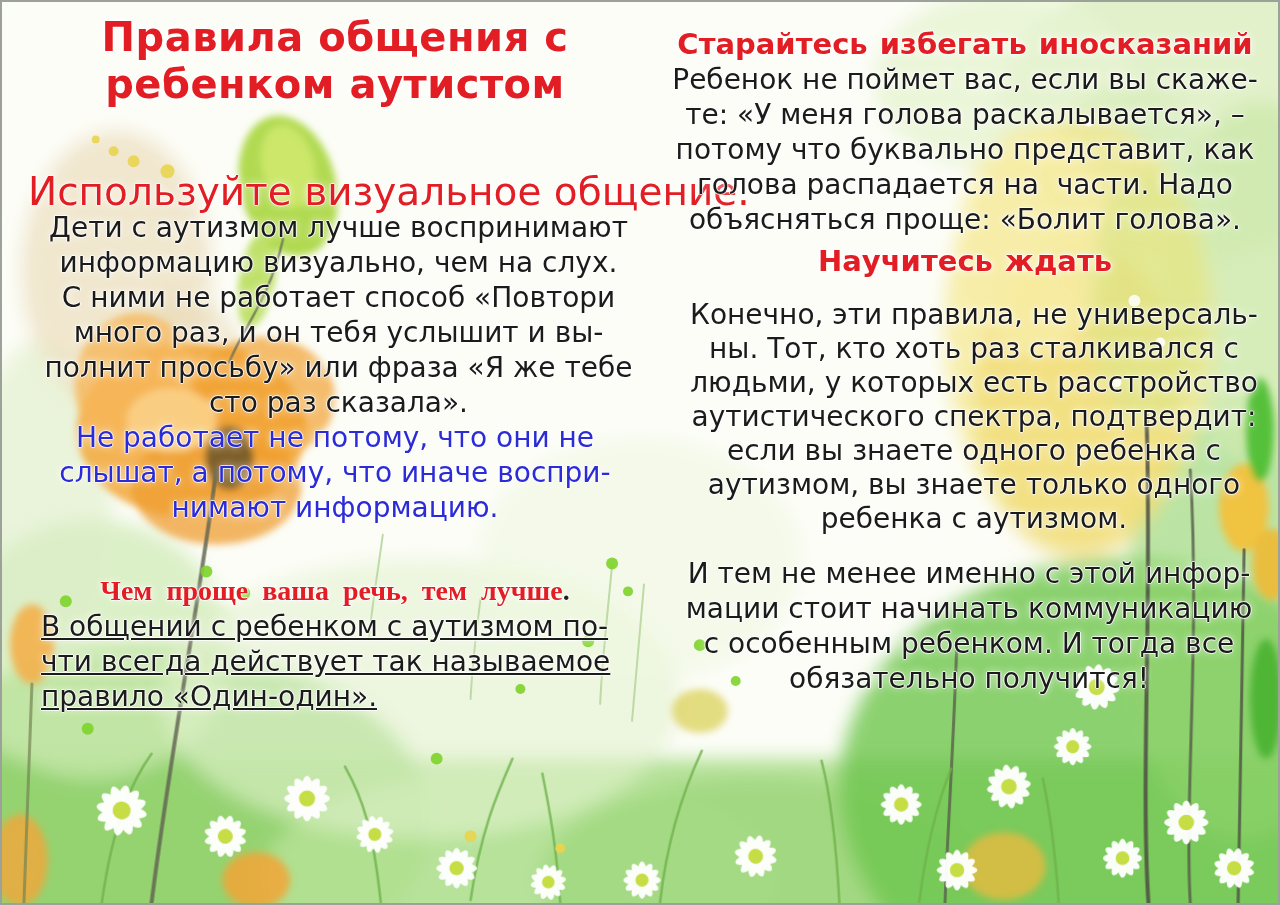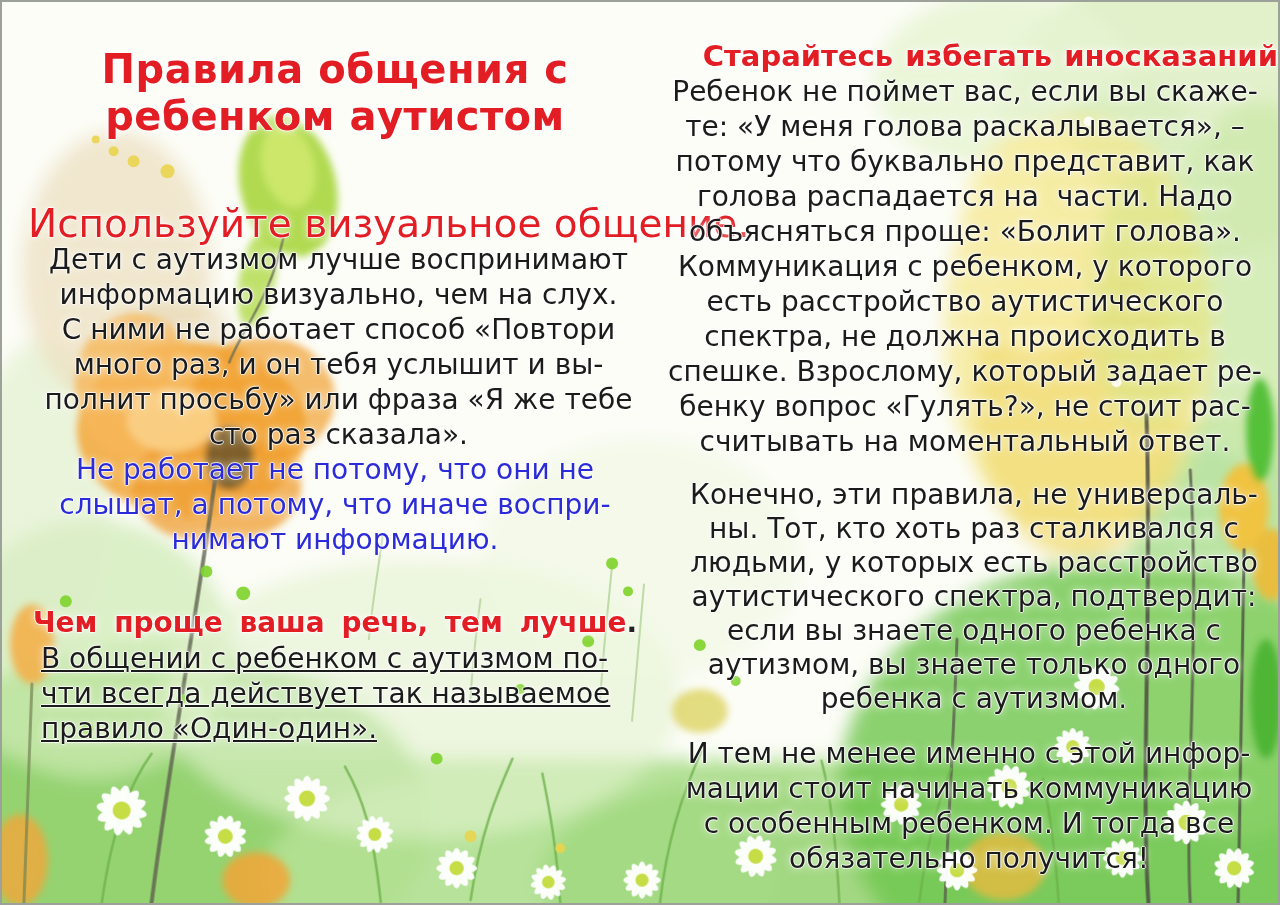--- a/index.html
+++ b/index.html
@@ -9,32 +9,32 @@
     font-family:"DejaVu Sans","Liberation Sans",sans-serif;
   }
   .bg{position:absolute;left:0;top:0;width:100%;height:100%;z-index:0;}
   .col{position:absolute;z-index:1;}
   .left-col{left:26px;top:0;width:614px;text-align:center;}
   .right-col{left:650px;top:0;width:626px;text-align:left;}
   .par{white-space:pre;
     text-shadow:0 1px 0 rgba(255,255,255,.75),0 -1px 0 rgba(255,255,255,.75),
                 1px 0 0 rgba(255,255,255,.75),-1px 0 0 rgba(255,255,255,.75),
                 0 0 9px rgba(255,255,255,.95);}
-  .title{margin-top:44px;font-size:40px;line-height:47px;font-weight:bold;
+  .title{margin-top:12px;font-size:40px;line-height:47px;font-weight:bold;
          color:#e21d24;letter-spacing:.5px;}
   .red{color:#e21d24;}
   .blue{color:#2b2bd8;}
   .black{color:#1b1b1b;}
   .h1l{margin-top:66px;font-size:39px;line-height:36px;}
   .body-l{font-size:28px;line-height:35px;margin-left:7px;}
   .note-l{font-size:28px;line-height:35px;}
-  .h2l{margin-top:48px;font-size:28px;line-height:36px;font-weight:bold;word-spacing:7px;}
+  .h2l{margin-top:48px;font-size:28px;line-height:36px;font-weight:bold;word-spacing:7px;font-family:Liberation Serif, serif;}
   .hdot{color:#222;}
   .left-a{text-align:left;padding-left:6px;text-decoration:underline;}
-  .hr1{margin-top:36px;font-size:29px;line-height:36px;font-weight:bold;text-align:right;word-spacing:2px;}
+  .hr1{margin-top:24px;font-size:29px;line-height:36px;font-weight:bold;text-align:center;word-spacing:2px;}
   .hr2{margin-top:6px;font-size:29px;line-height:36px;font-weight:bold;text-align:center;word-spacing:2px;}
   .body-r{font-size:28px;line-height:35px;text-align:center;}
   .p3{margin-top:19px;line-height:34px;padding-left:18px;}
   .p4{margin-top:20px;padding-left:8px;}
 </style>
 </head>
 <body>
 
 <div class="poster">
 
@@ -201,26 +201,21 @@
 правило «Один-один».</div>
   </div>
 
   <div class="col right-col">
     <div class="par hr1 red">Старайтесь избегать иносказаний</div>
     <div class="par body-r black">Ребенок не поймет вас, если вы скаже-
 те: «У меня голова раскалывается», –
 потому что буквально представит, как
 голова распадается на  части. Надо
 объясняться проще: «Болит голова».</div>
-    <div class="par body-r black">Коммуникация с ребенком, у которого
-есть расстройство аутистического
-спектра, не должна происходить в
-спешке. Взрослому, который задает ре-
-бенку вопрос «Гулять?», не стоит рас-
-считывать на моментальный ответ.</div>
+    <div class="par hr2 red">Научитесь ждать</div>
     <div class="par body-r black p3">Конечно, эти правила, не универсаль-
 ны. Тот, кто хоть раз сталкивался с
 людьми, у которых есть расстройство
 аутистического спектра, подтвердит:
 если вы знаете одного ребенка с
 аутизмом, вы знаете только одного
 ребенка с аутизмом.</div>
     <div class="par body-r black p4">И тем не менее именно с этой инфор-
 мации стоит начинать коммуникацию
 с особенным ребенком. И тогда все

